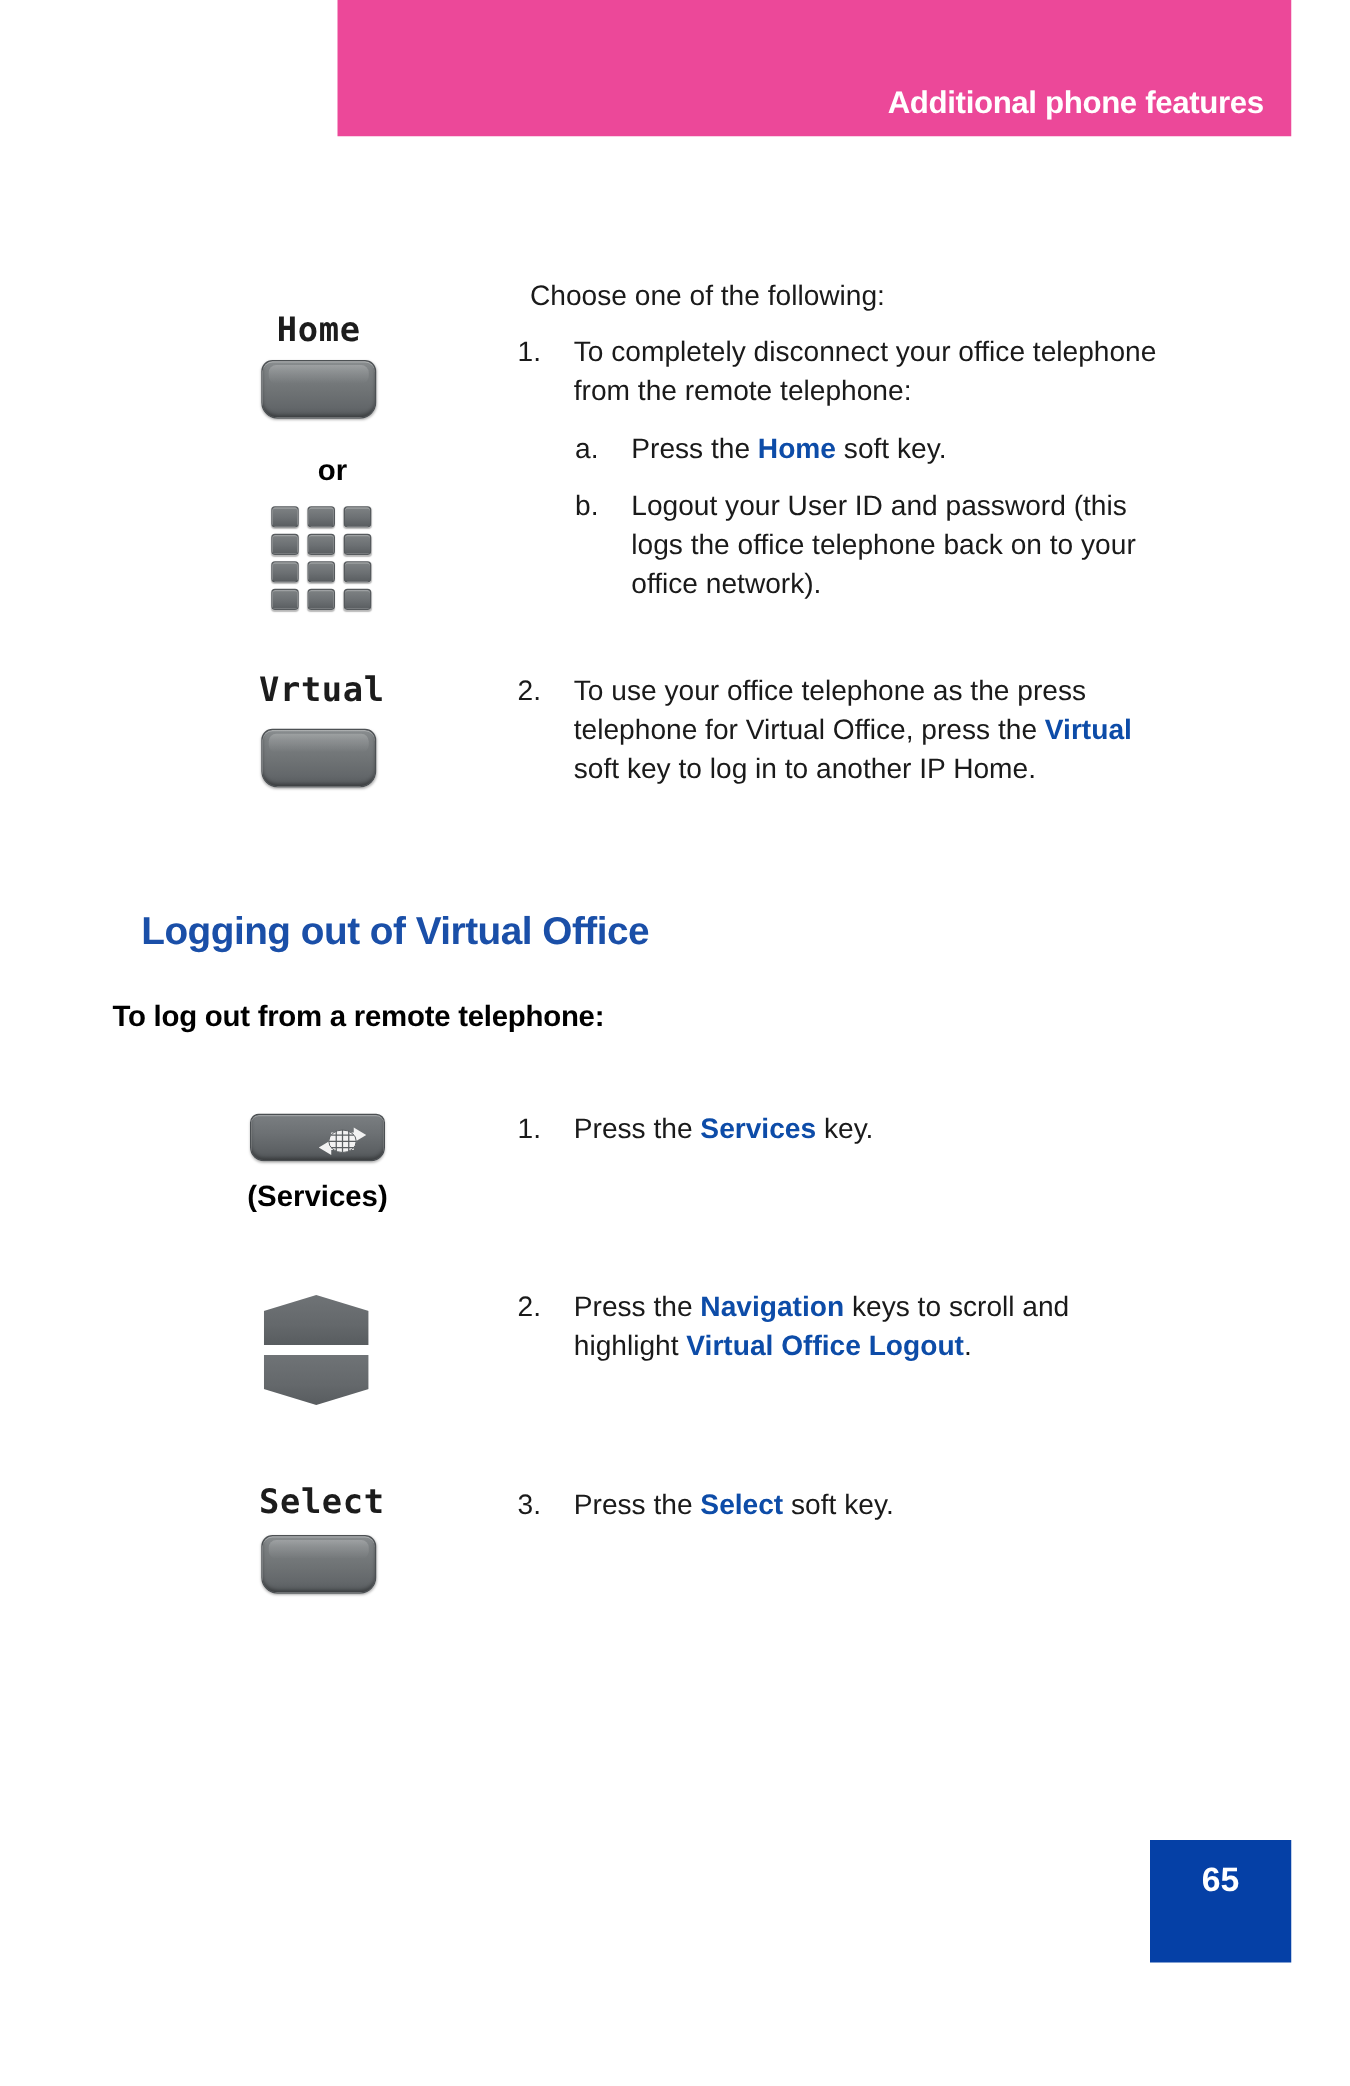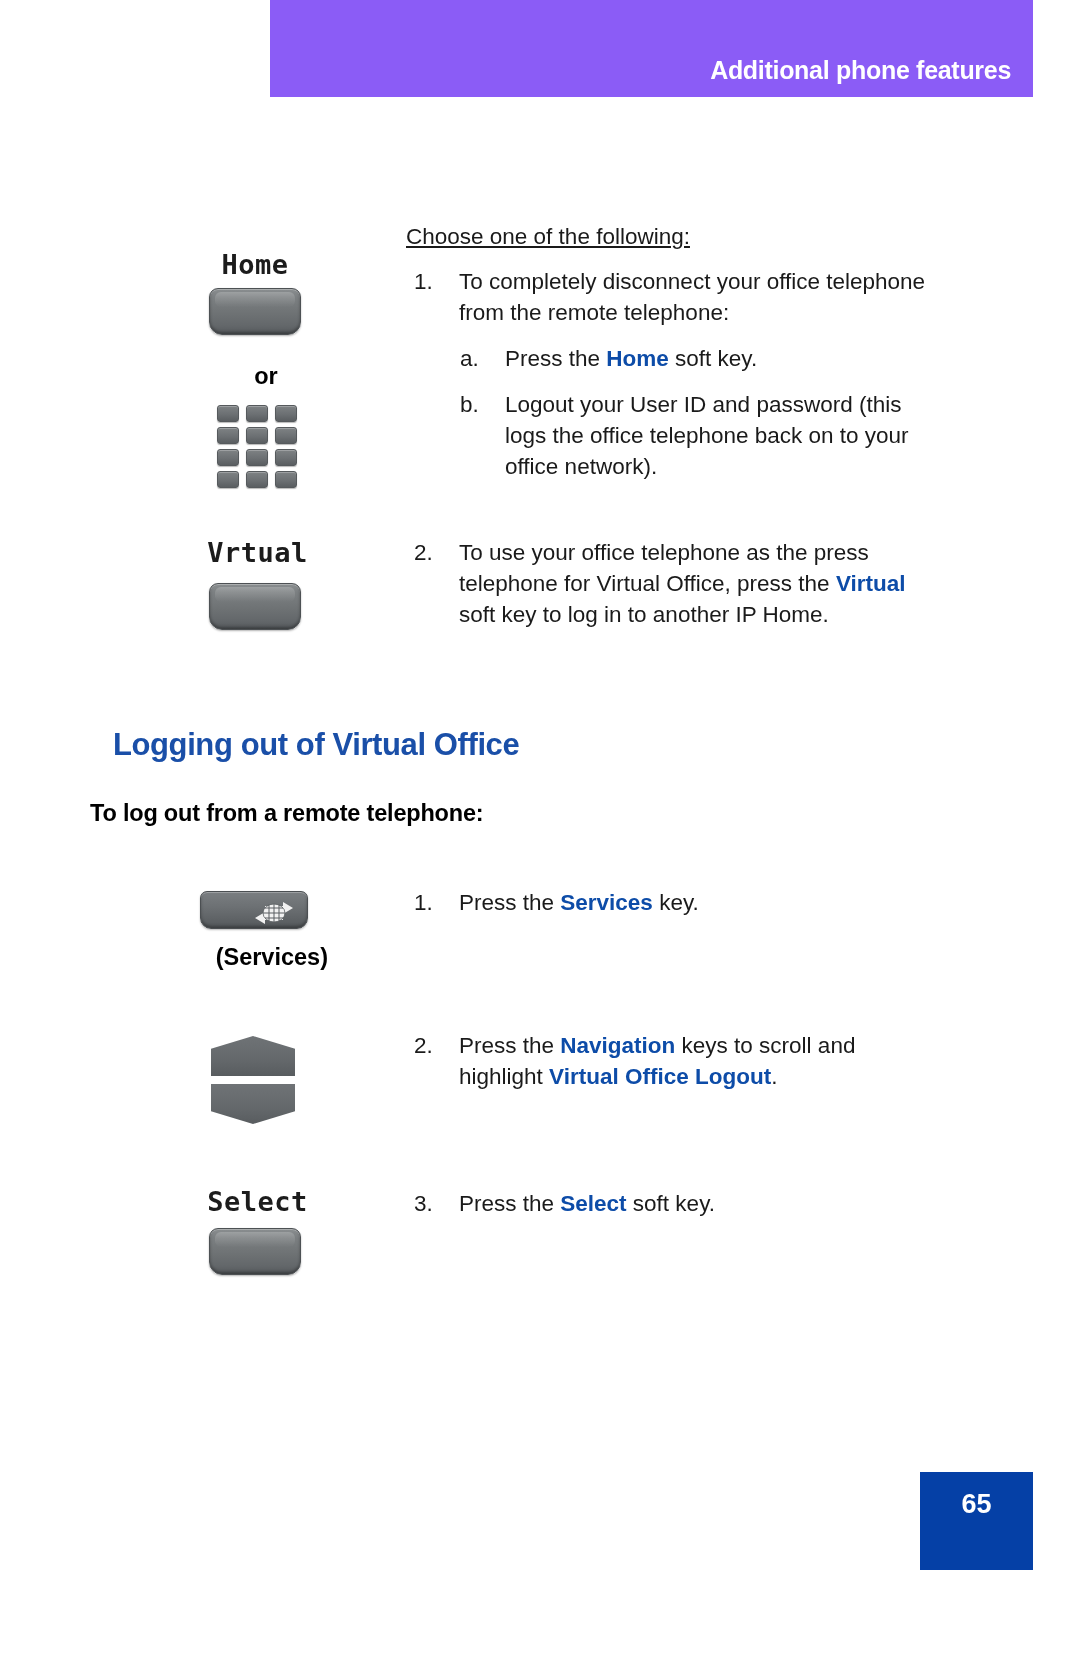--- a/index.html
+++ b/index.html
@@ -15,22 +15,22 @@
     color: #000000;
     overflow: hidden;
   }
 
   
   .header-bar {
     position: absolute;
     left: 270px;
     top: 0;
     width: 763px;
-    height: 97px;
-    background: #8b5cf6;
+    height: 109px;
+    background: #ec4899;
   }
   .header-title {
     position: absolute;
     right: 22px;
     bottom: 12px;
     color: #ffffff;
     font-size: 25px;
     font-weight: bold;
     letter-spacing: -0.3px;
     white-space: nowrap;
@@ -251,21 +251,21 @@
     <div class="kp"></div>
     <div class="kp"></div>
     <div class="kp"></div>
     <div class="kp"></div>
   </div>
 
   <div class="lcd-label" style="left:195px; top:537px; width:125px;">Vrtual</div>
 
   <div class="softkey" style="left:209px; top:583px;"></div>
 
-  <div class="txt" style="left:406px; top:221px; width:520px;text-decoration:underline;">Choose one of the following:</div>
+  <div class="txt" style="left:424px; top:221px; width:520px;">Choose one of the following:</div>
 
   <div class="listrow" style="left:414px; top:266px; width:520px;">
     <div class="marker">1.</div>
     <div class="bodycol">To completely disconnect your office telephone from the remote telephone:</div>
   </div>
 
   <div class="listrow" style="left:460px; top:343px; width:478px;">
     <div class="marker">a.</div>
     <div class="bodycol"><span>Press the </span><b>Home</b><span> soft key.</span></div>
   </div>
@@ -296,21 +296,21 @@
         <path d="M16 19 H38"></path>
         <path d="M18 14 H36"></path>
         <path d="M18 24 H36"></path>
         <path d="M27 10 V28"></path>
         <path d="M22 10.6 V27.4"></path>
         <path d="M32 10.6 V27.4"></path>
       </g>
     </svg>
   </div>
 
-  <div class="paren-label" style="left:180px; top:944px; width:148px;text-align:right;">(Services)</div>
+  <div class="paren-label" style="left:180px; top:944px; width:148px;">(Services)</div>
 
   <div class="listrow" style="left:414px; top:887px; width:520px;">
     <div class="marker">1.</div>
     <div class="bodycol"><span>Press the </span><b>Services</b><span> key.</span></div>
   </div>
 
   <div class="navkey up" style="left:211px; top:1036px;">
     <div class="shape"></div>
   </div>
   <div class="navkey down" style="left:211px; top:1084px;">

